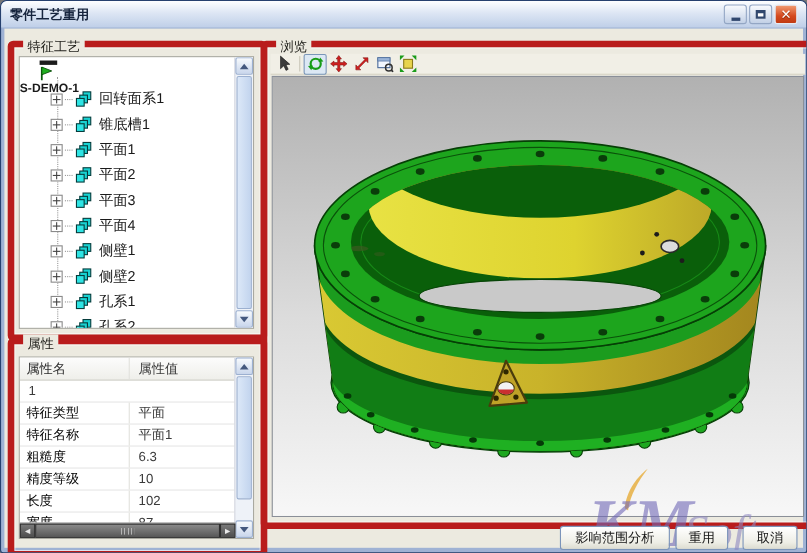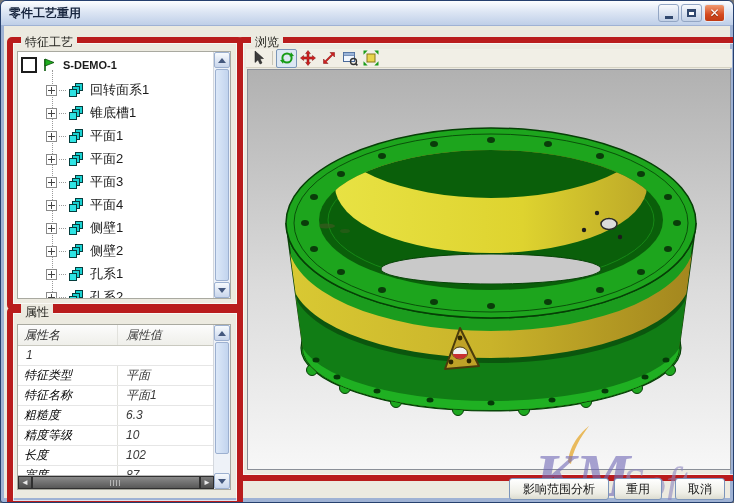--- a/index.html
+++ b/index.html
@@ -41,21 +41,21 @@
         border:1px solid #9cb0d0;box-sizing:border-box;border-radius:2px;display:flex;align-items:center;justify-content:center;}
   .sbtn.up{top:0;} .sbtn.down{bottom:0;}
   .tri{width:0;height:0;border-left:4px solid transparent;border-right:4px solid transparent;}
   .tri.u{border-bottom:5px solid #44587e;} .tri.d{border-top:5px solid #44587e;}
   .thumb{position:absolute;left:1px;width:14px;background:linear-gradient(90deg,#dce8f8,#c2d4ee);
          border:1px solid #9cb0d0;border-radius:2px;box-sizing:border-box;}
 
   
   .prop-box{position:absolute;left:4px;top:11px;width:214px;height:166px;background:#fff;
             border:1px solid #a9a9a0;box-sizing:border-box;}
-  .grid{position:absolute;left:0;top:0;right:16px;bottom:13px;overflow:hidden;font-size:12px;font-style:italic;}
+  .grid{position:absolute;left:0;top:0;right:16px;bottom:13px;overflow:hidden;font-size:12px;}
   .grow{display:flex;height:19px;line-height:19px;border-bottom:1px solid #e6e6e6;}
   .grow.head{height:20px;line-height:20px;background:linear-gradient(#fcfcfc,#efefea);border-bottom:1px solid #c9c9c0;color:#2a2a2a;}
   .c1{width:93px;padding-left:6px;border-right:1px solid #e2e2dd;overflow:hidden;}
   .c2{flex:1;padding-left:8px;color:#3a3a3a;overflow:hidden;}
   .hsb{position:absolute;left:0;right:16px;bottom:0;height:13px;background:#8e8e8e;border-top:1px solid #bbb;display:flex;}
   .hbtn{width:14px;height:13px;background:linear-gradient(#7a7a7a,#4e4e4e);border:1px solid #2f2f2f;box-sizing:border-box;
         color:#e8e8e8;font-size:8px;line-height:11px;text-align:center;}
   .hthumb{flex:1;background:linear-gradient(#8a8a8a,#585858);border:1px solid #303030;margin:0;position:relative;}
   .hthumb::after{content:'';position:absolute;left:50%;top:3px;width:12px;height:6px;margin-left:-6px;
         background:repeating-linear-gradient(90deg,#b5b5b5 0 1px,transparent 1px 3px);}
@@ -94,21 +94,21 @@
   </div>
 
   <div class="client">
 
     <div class="group" style="left:3px;top:11px;width:224px;height:261px;">
       <span class="group-caption">特征工艺</span>
       <div class="tree-box">
         <div class="tree-inner">
           <div class="treeline"></div>
 
-          <div class="trow root" style="top:3px;">
+          <div class="trow root" style="top:3px;flex-direction:column;">
             <span class="cbx"></span>
             <svg class="ticon" viewBox="0 0 16 16">
               <line x1="4" y1="2" x2="4" y2="14" stroke="#0a5a0a" stroke-width="1.6"></line>
               <path d="M4,2 L13,5.5 L4,9 Z" fill="#1fae1f" stroke="#084d08" stroke-width="0.8"></path>
             </svg>
             <span>S-DEMO-1</span>
           </div>
 
           <div class="trow" style="top:28px;left:28px;">
               <span class="plus"></span>

